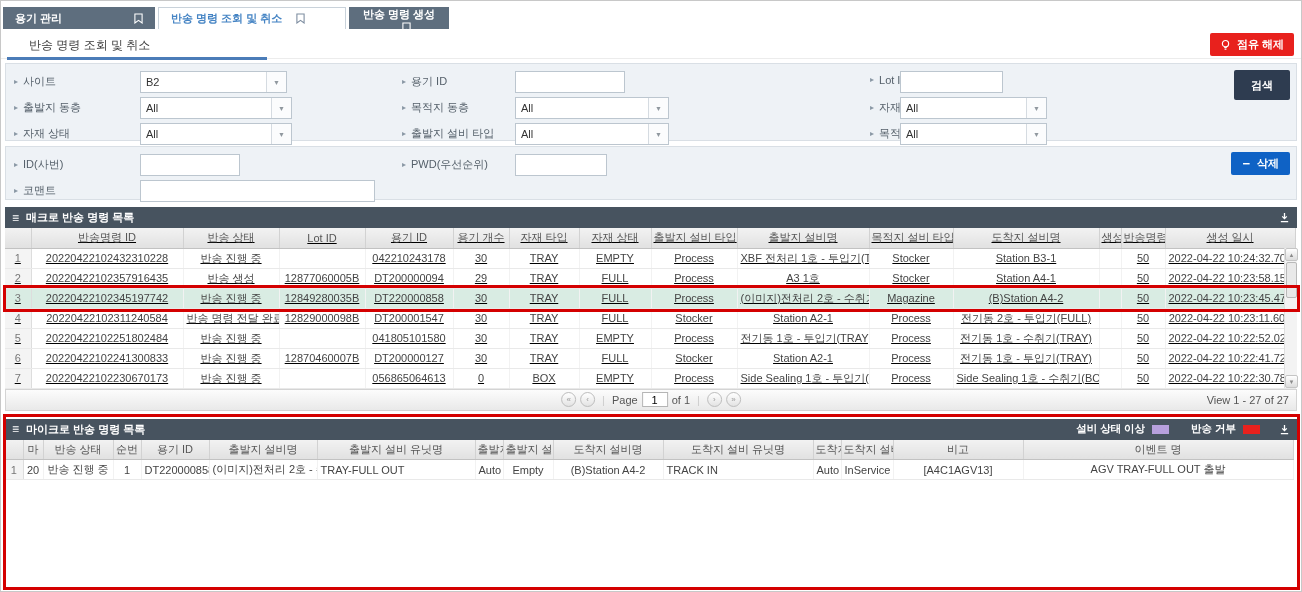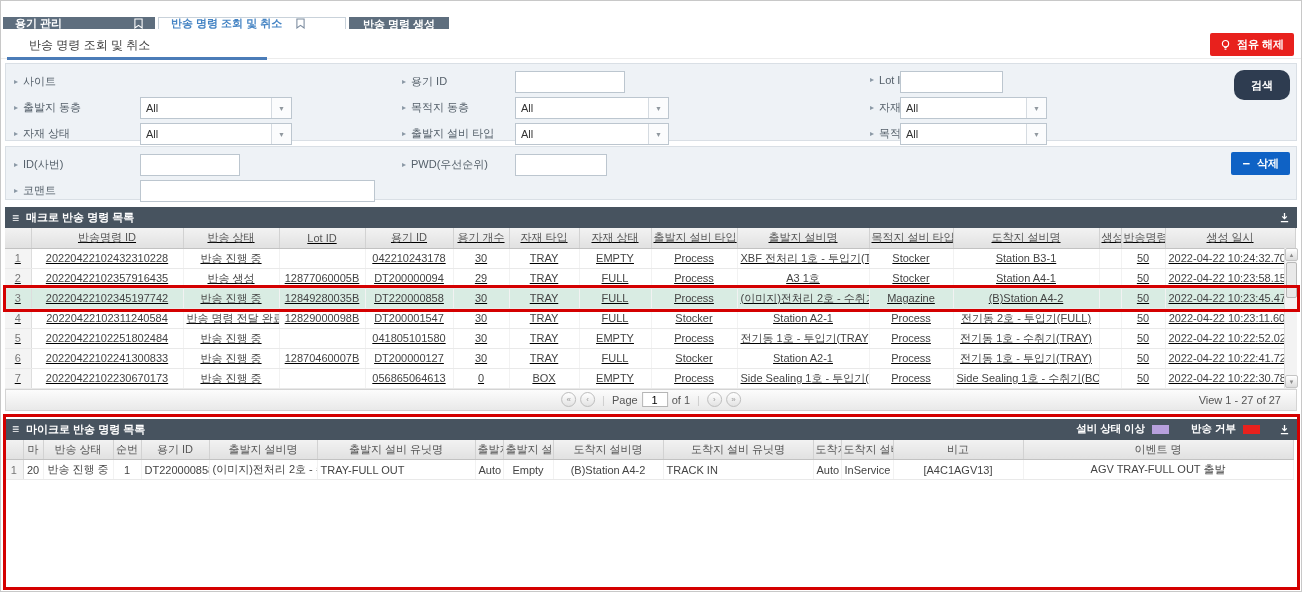--- a/index.html
+++ b/index.html
@@ -3,21 +3,21 @@
 <meta charset="utf-8">
 <style>
   * { box-sizing: border-box; }
   html,body { margin:0; padding:0; }
   body {
     width:1302px; height:592px; position:relative; overflow:hidden;
     background:#fff; border:1px solid #c8c8c8;
     font-family:"Liberation Sans","DejaVu Sans",sans-serif;
   }
   
-  .tabbar { display:flex; height:28px; background:#fff; padding:16px 0 0 2px; gap:3px; }
+  .tabbar { display:flex; height:28px; background:#fff; padding:6px 0 0 2px; gap:3px; }
   .tab { background:#5e6e7e; color:#fff; font-size:11px; font-weight:bold;
          display:flex; align-items:center; padding:0 12px; cursor:default; }
   .tab .tab-label { white-space:nowrap; }
   .tab .bm { display:flex; margin-left:14px; }
   .tab.t1 { width:152px; justify-content:space-between; }
   .tab.t2 { width:188px; }
   .tab.t3 { width:100px;flex-direction:column; }
   .tab.active { background:#fff; color:#4584c4; border:1px solid #c9d2da; border-bottom:none; }
   .tab.active .bm { color:#7d8da0; }
   
@@ -38,21 +38,21 @@
   .p-l1{left:8px} .p-c1{left:134px} .p-l2{left:396px} .p-c2{left:509px} .p-l3{left:864px} .p-c3{left:894px}
   .ctrl { position:absolute; top:2px; height:22px; }
   .select { display:flex; align-items:stretch; background:#fff; border:1px solid #bcc6cf; }
   .select .val { flex:1; font-size:11px; color:#333; padding:4px 0 0 5px; overflow:hidden; white-space:nowrap; }
   .select .sbtn { width:20px; border-left:1px solid #d5dbe1; background:#fbfcfd; color:#90989f;
                   font-size:7px; display:flex; align-items:center; justify-content:center; }
   .tinput { border:1px solid #bcc6cf; height:22px; font-size:11px; padding:0 4px; font-family:inherit; background:#fff; }
   .w147{width:147px} .w152{width:152px} .w110{width:110px} .w154{width:154px} .w103{width:103px}
   .w100{width:100px} .w92{width:92px} .w235{width:235px}
   .btn-search { position:absolute; top:6px; right:6px; width:56px; height:30px; background:#2e3c50;
-    color:#fff; border:none; border-radius:10px; font-size:11px; font-weight:bold; font-family:inherit; }
+    color:#fff; border:none; border-radius:2px; font-size:11px; font-weight:bold; font-family:inherit; }
   .btn-delete { position:absolute; top:5px; right:6px; height:23px; background:#0f62c5; color:#fff;
     border:none; border-radius:2px; font-size:11px; font-weight:bold; display:flex; align-items:center;
     gap:7px; padding:0 11px; font-family:inherit; }
   .btn-delete .minus { font-size:13px; line-height:1; }
   
   .section { margin:0 4px; position:relative; }
   .sec-macro { margin-top:7px; }
   .sec-micro { margin-top:8px; }
   .sec-head { height:21px; background:#47535f; color:#fff; font-size:11px; font-weight:bold;
               display:flex; align-items:center; padding:0 7px; gap:7px; }
@@ -82,21 +82,21 @@
   .pager { height:22px; background:linear-gradient(#fcfcfc,#e9e9e9); border:1px solid #d4d4d4;
            position:relative; font-size:11px; color:#555; }
   .pager-center { position:absolute; left:50%; top:0; height:100%; transform:translateX(-50%);
                   display:flex; align-items:center; gap:4px; }
   .pg-btn { width:15px; height:15px; border:1px solid #bdbdbd; border-radius:8px;
     background:linear-gradient(#fff,#e3e3e3); color:#9a9a9a; font-size:8px; display:flex;
     align-items:center; justify-content:center; line-height:1; padding:0; font-family:inherit; }
   .pg-sep { color:#ccc; margin:0 3px; }
   .pg-input { width:26px; height:15px; border:1px solid #b5b5b5; font-size:11px; text-align:center;
               padding:0; font-family:inherit; }
-  .pager-view { position:absolute; right:15px; top:4px; }
+  .pager-view { position:absolute; right:7px; top:4px; }
   .micro-fill { height:112px; background:#fff; }
   
   .anno { position:absolute; border:3px solid #d40000; pointer-events:none; z-index:20; }
   .anno-row { left:2px; top:284px; width:1297px; height:27px; }
   .anno-micro { left:2px; top:413px; width:1297px; height:176px; }
 </style>
 </head>
 <body>
 
 <div class="tabbar">
@@ -139,20 +139,24 @@
     <span>점유 해제</span>
   </button>
 </div>
 
 <div class="panel panel1">
   <div class="frow">
     <span class="flabel p-l1">
         <i class="arr">▸</i>
         <span>사이트</span>
       </span>
+    <div class="ctrl select p-c1 w147">
+      <span class="val">B2</span>
+      <span class="sbtn">▼</span>
+    </div>
     <span class="flabel p-l2">
         <i class="arr">▸</i>
         <span>용기 ID</span>
       </span>
     <input class="ctrl tinput p-c2 w110" value="" style="">
     <span class="flabel p-l3">
         <i class="arr">▸</i>
         <span>Lot ID</span>
       </span>
     <input class="ctrl tinput p-c3 w103" value="" style="">

